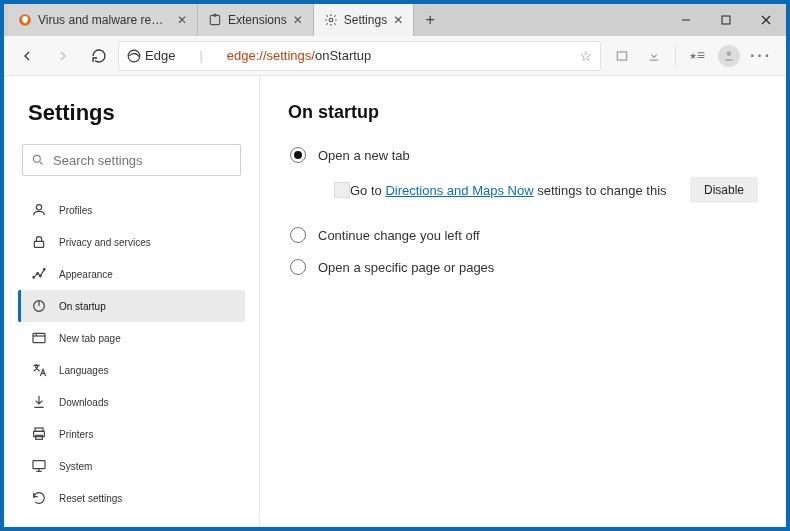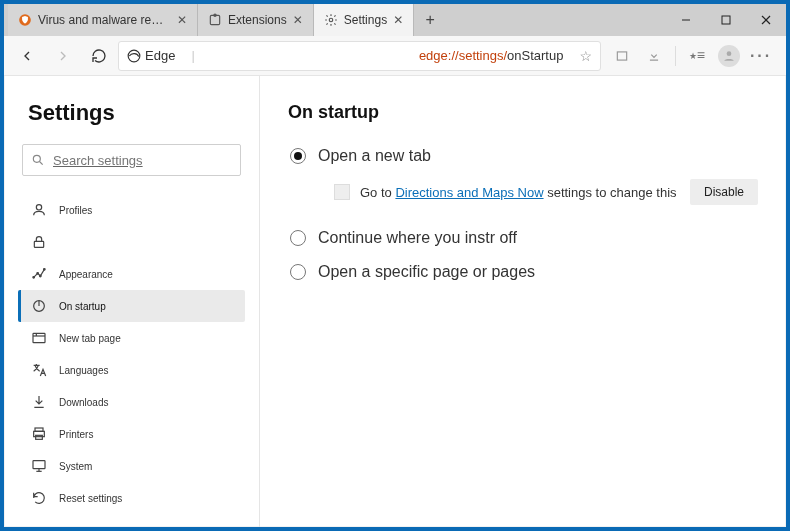--- a/index.html
+++ b/index.html
@@ -77,24 +77,23 @@
   .toolbar .btn.disabled { color:#b5b5b5; }
   .omnibox {
     flex:1;
     height:30px;
     background:#fff;
     border:1px solid #e0e0e0;
     border-radius:3px;
     display:flex;
     align-items:center;
     padding:0 8px;
-    gap:16px;
+    gap:24px;
     font-size:13px;
     color:#333;
-    text-align:right;
   }
   .omnibox .edge-ico { color:#333; display:flex; align-items:center; gap:4px;}
   .omnibox .sep { color:#ccc; }
   .omnibox .url { flex:1; white-space:nowrap; }
   .omnibox .prefix { color:#c2410c; }
   .omnibox .star { color:#888; font-size:14px; }
   .right-icons { display:flex; align-items:center; gap:2px; padding:0 4px;}
   .right-icons div {
     width:30px; height:30px; display:flex; align-items:center; justify-content:center; color:#777;
   }
@@ -108,52 +107,51 @@
   .sidebar {
     width:256px; border-right:1px solid #e5e5e5;
     padding:24px 14px 10px 14px;
     display:flex; flex-direction:column; gap:12px;
   }
   .sidebar h1 { font-size:22px; font-weight:600; color:#111; margin-bottom:6px; padding-left:10px;}
   .search-wrap {
     height:32px; border:1px solid #cfcfcf; border-radius:2px; display:flex; align-items:center; padding:0 8px; gap:8px; color:#666;
     margin:0 4px 6px 4px;
     font-size:13px;
-    text-decoration:underline;
   }
   .search-wrap input { border:none; outline:none; flex:1; font-size:13px; color:#333; background:transparent;}
   .navlist { display:flex; flex-direction:column; }
   .navitem {
     display:flex; align-items:center; gap:12px;
     height:32px; padding:0 10px;
     font-size:10px; color:#333;
     border-left:3px solid transparent;
     border-radius:2px;
   }
   .navitem.active {
     background:#eaeaea; border-left:3px solid #0b6fb8; color:#111;
   }
   .navitem .nicon { width:16px; display:flex; justify-content:center; color:#444;}
   
   .main {
     flex:1; padding:26px 28px; overflow:auto;
   }
   .main h2 { font-size:18px; font-weight:600; color:#111; margin-bottom:16px;}
   .radio-row {
-    display:flex; align-items:center; gap:12px;
-    font-size:16px; color:#333; padding:8px 2px;
+    display:flex; align-items:flex-end; gap:12px;
+    font-size:13px; color:#333; padding:8px 2px;
   }
   .radio {
     width:16px;height:16px;border:1px solid #777;border-radius:50%;display:flex;align-items:center;justify-content:center;flex:0 0 16px;
   }
   .radio.checked::after {
     content:""; width:8px;height:8px;border-radius:50%;background:#111;
   }
   .sub-row {
-    display:flex; align-items:center; gap:10px;
+    display:flex; align-items:center; 
     padding:6px 0 16px 46px;
     font-size:13px; color:#333;
   }
   .sub-row .ext-ico {
     width:16px;height:16px;background:#eee;border:1px solid #ddd;flex:0 0 16px;
   }
   .sub-row a { color:#0b6fb8; text-decoration:underline;}
   .disable-btn {
     margin-left:auto;
     background:#ededed; border:none; padding:6px 14px;
@@ -294,20 +292,21 @@
             </span>
             <span>Profiles</span>
           </div>
           <div class="navitem">
             <span class="nicon">
               <svg width="16" height="16" viewBox="0 0 24 24" fill="none" stroke="#444" stroke-width="1.8">
                 <rect x="5" y="11" width="14" height="9" rx="1"></rect>
                 <path d="M8 11V8a4 4 0 0 1 8 0v3"></path>
               </svg>
             </span>
+            <span>Privacy and services</span>
           </div>
           <div class="navitem">
             <span class="nicon">
               <svg width="16" height="16" viewBox="0 0 24 24" fill="none" stroke="#444" stroke-width="1.8">
                 <path d="M4 17l6-6 4 4 6-10"></path>
                 <circle cx="4" cy="17" r="1.2" fill="#444"></circle>
                 <circle cx="10" cy="11" r="1.2" fill="#444"></circle>
                 <circle cx="14" cy="15" r="1.2" fill="#444"></circle>
                 <circle cx="20" cy="5" r="1.2" fill="#444"></circle>
               </svg>
@@ -391,21 +390,21 @@
       <div class="sub-row">
         <span class="ext-ico"></span>
         <span>
           <span>Go to </span><a href="#">Directions and Maps Now</a><span> settings to change this</span>
         </span>
         <button class="disable-btn">Disable</button>
       </div>
 
       <div class="radio-row">
         <span class="radio"></span>
-        <span>Continue where you instr off</span>
+        <span>Continue change you left off</span>
       </div>
 
       <div class="radio-row">
         <span class="radio"></span>
         <span>Open a specific page or pages</span>
       </div>
     </main>
 
   </div>
 </div>

